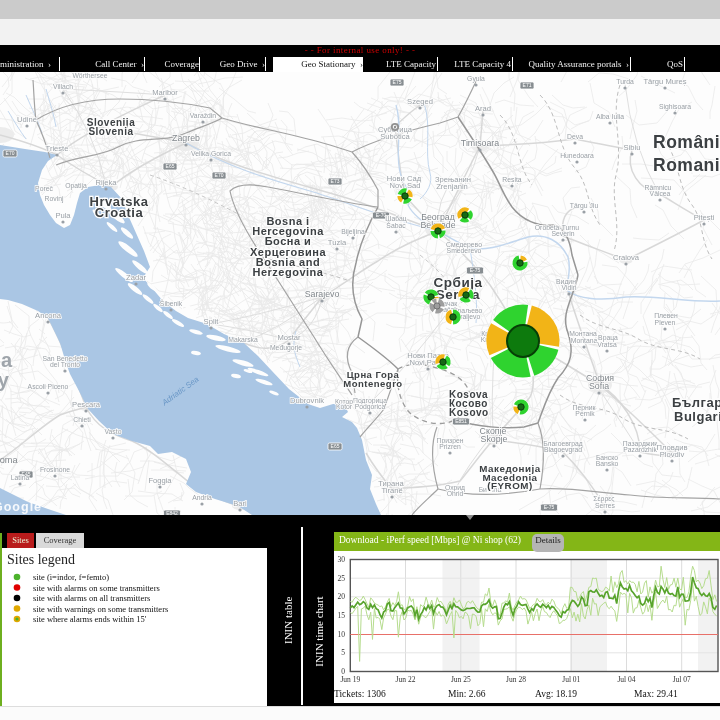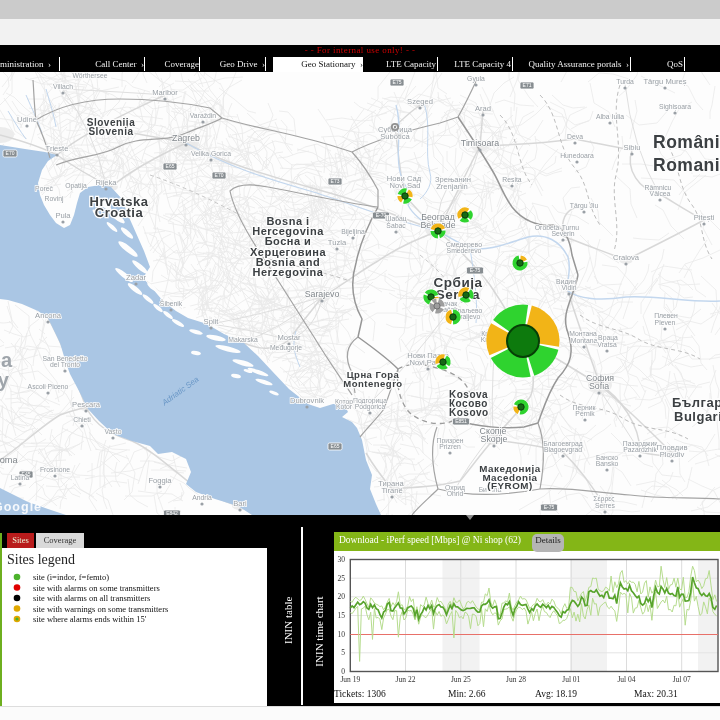--- a/index.html
+++ b/index.html
@@ -2293,13 +2293,13 @@
       <text x="71.5" y="131" font-size="7.5" fill="#333" text-anchor="middle">Jun 22</text>
       <text x="126.8" y="131" font-size="7.5" fill="#333" text-anchor="middle">Jun 25</text>
       <text x="182.0" y="131" font-size="7.5" fill="#333" text-anchor="middle">Jun 28</text>
       <text x="237.3" y="131" font-size="7.5" fill="#333" text-anchor="middle">Jul 01</text>
       <text x="292.5" y="131" font-size="7.5" fill="#333" text-anchor="middle">Jul 04</text>
       <text x="347.7" y="131" font-size="7.5" fill="#333" text-anchor="middle">Jul 07</text>
 </svg></div>
 <div class="abs serif" style="left:334px;top:689px;color:#111;font-size:9.5px">Tickets: 1306</div>
 <div class="abs serif" style="left:448px;top:689px;color:#111;font-size:9.5px">Min: 2.66</div>
 <div class="abs serif" style="left:535px;top:689px;color:#111;font-size:9.5px">Avg: 18.19</div>
-<div class="abs serif" style="left:634px;top:689px;color:#111;font-size:9.5px">Max: 20.31</div>
+<div class="abs serif" style="left:634px;top:689px;color:#111;font-size:9.5px">Max: 29.41</div>
 <div class="abs" style="left:0;top:706px;width:720px;height:14px;background:#fbfbfb;border-top:1px solid #ddd"></div>
 </body></html>

